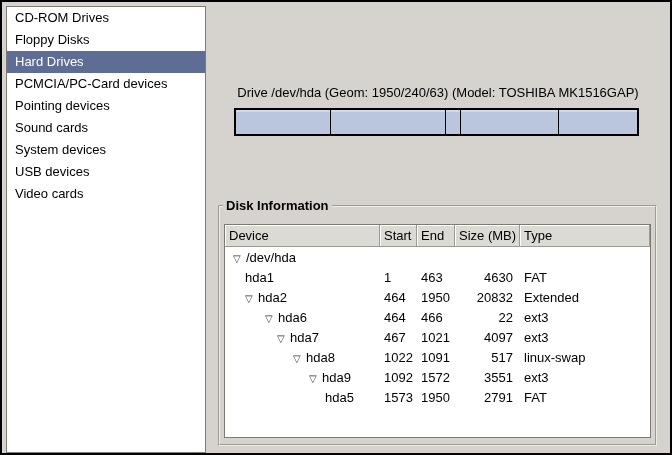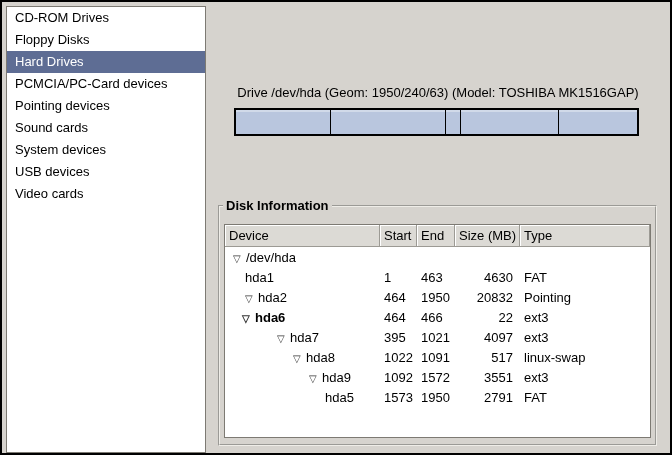--- a/index.html
+++ b/index.html
@@ -138,32 +138,32 @@
             <div class="td col-start">1</div>
             <div class="td col-end">463</div>
             <div class="td col-size">4630</div>
             <div class="td col-type">FAT</div>
           </div>
           <div class="tr">
             <div class="td col-device" style="padding-left: 20px;"><span class="expander">▽</span><span>hda2</span></div>
             <div class="td col-start">464</div>
             <div class="td col-end">1950</div>
             <div class="td col-size">20832</div>
-            <div class="td col-type">Pointing</div>
+            <div class="td col-type">Extended</div>
           </div>
           <div class="tr">
-            <div class="td col-device" style="padding-left: 17px; font-weight: bold;"><span class="expander">▽</span><span>hda6</span></div>
+            <div class="td col-device" style="padding-left: 40px;"><span class="expander">▽</span><span>hda6</span></div>
             <div class="td col-start">464</div>
             <div class="td col-end">466</div>
             <div class="td col-size">22</div>
             <div class="td col-type">ext3</div>
           </div>
           <div class="tr">
             <div class="td col-device" style="padding-left: 52px;"><span class="expander">▽</span><span>hda7</span></div>
-            <div class="td col-start">395</div>
+            <div class="td col-start">467</div>
             <div class="td col-end">1021</div>
             <div class="td col-size">4097</div>
             <div class="td col-type">ext3</div>
           </div>
           <div class="tr">
             <div class="td col-device" style="padding-left: 68px;"><span class="expander">▽</span><span>hda8</span></div>
             <div class="td col-start">1022</div>
             <div class="td col-end">1091</div>
             <div class="td col-size">517</div>
             <div class="td col-type">linux-swap</div>

